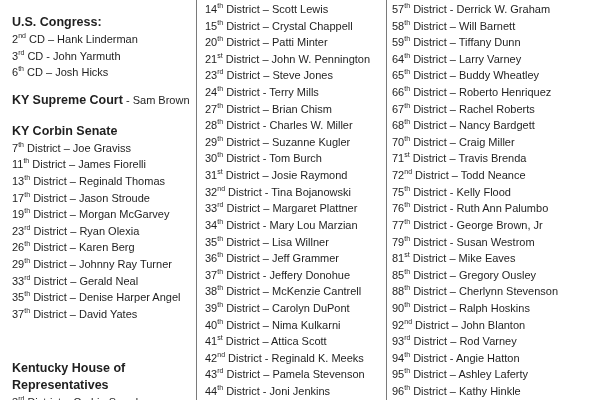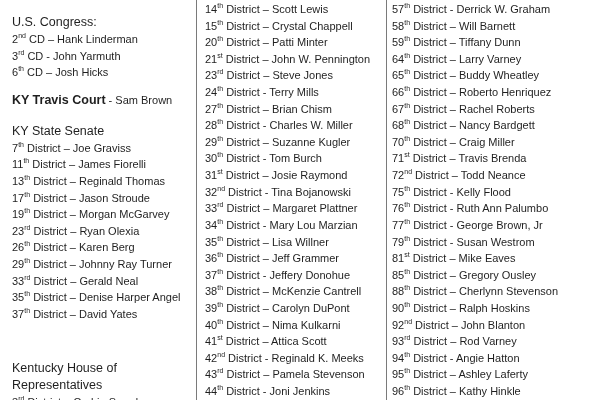--- a/index.html
+++ b/index.html
@@ -26,21 +26,21 @@
   .col { position: absolute; }
   .col-left  { left: 12px;  top: 14px; width: 182px; }
   .col-mid   { left: 205px; top: 1px;  width: 179px; }
   .col-right { left: 392px; top: 1px;  width: 206px; }
   .row {
     height: 16.62px;
     line-height: 16.62px;
     white-space: nowrap;
   }
   .heading {
-    font-weight: normal;
+    font-weight: bold;
     font-size: 12.5px;
     line-height: 17px;
   }
   .heading-inline {
     font-weight: bold;
     font-size: 12.5px;
   }
   .supreme-line {
     line-height: 17px;
     white-space: nowrap;
@@ -71,26 +71,26 @@
     <div class="heading">U.S. Congress:</div>
     <div>
         <div class="row">2<sup>nd</sup> CD – Hank Linderman</div>
         <div class="row">3<sup>rd</sup> CD - John Yarmuth</div>
         <div class="row">6<sup>th</sup> CD – Josh Hicks</div>
       </div>
 
     <div class="gap-a"></div>
 
     <div class="supreme-line">
-      <span class="heading-inline">KY Travis Court</span><span> - Sam Brown</span>
+      <span class="heading-inline">KY Supreme Court</span><span> - Sam Brown</span>
     </div>
 
     <div class="gap-b"></div>
 
-    <div class="heading">KY State Senate</div>
+    <div class="heading">KY Corbin Senate</div>
     <div>
         <div class="row">7<sup>th</sup> District – Joe Graviss</div>
         <div class="row">11<sup>th</sup> District – James Fiorelli</div>
         <div class="row">13<sup>th</sup> District – Reginald Thomas</div>
         <div class="row">17<sup>th</sup> District – Jason Stroude</div>
         <div class="row">19<sup>th</sup> District – Morgan McGarvey</div>
         <div class="row">23<sup>rd</sup> District – Ryan Olexia</div>
         <div class="row">26<sup>th</sup> District – Karen Berg</div>
         <div class="row">29<sup>th</sup> District – Johnny Ray Turner</div>
         <div class="row">33<sup>rd</sup> District – Gerald Neal</div>

